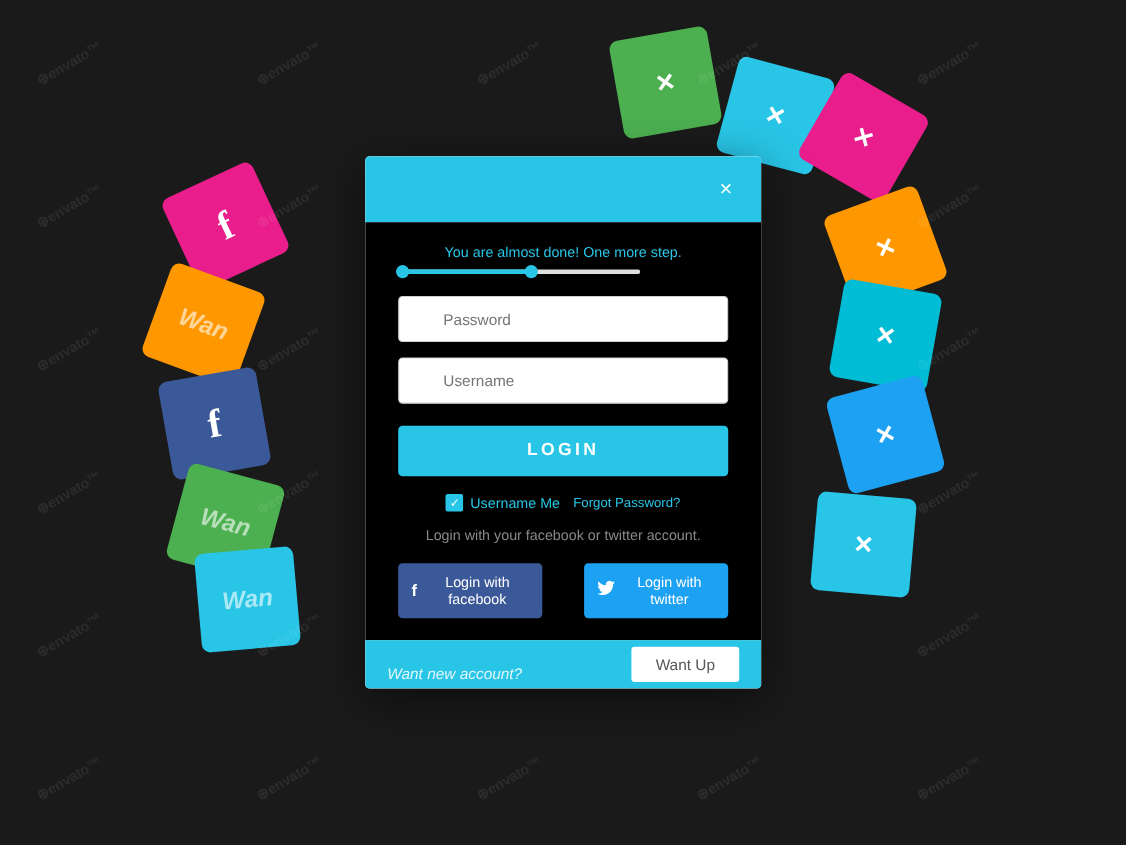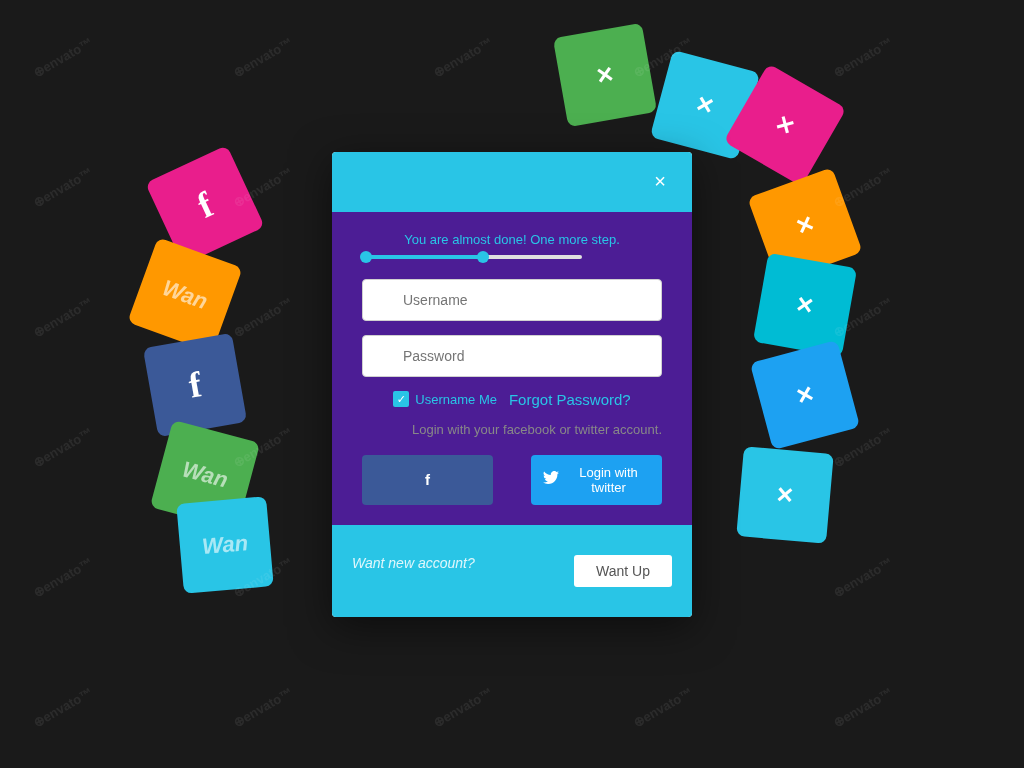--- a/index.html
+++ b/index.html
@@ -91,21 +91,21 @@
       width: 24px;
       height: 24px;
       display: flex;
       align-items: center;
       justify-content: center;
       flex-shrink: 0;
     }
 
     .modal-body {
       padding: 20px 30px;
-      background: #4c1d95;
+      background: #000000;
     }
 
     .progress-section {
       text-align: center;
       margin-bottom: 20px;
     }
 
     .progress-text {
       color: #29c5e6;
       font-size: 13px;
@@ -208,27 +208,27 @@
       border-radius: 2px;
       display: flex;
       align-items: center;
       justify-content: center;
       color: white;
       font-size: 11px;
     }
 
     .forgot-link {
       color: #29c5e6;
-      font-size: 15px;
+      font-size: 12px;
       cursor: pointer;
       text-decoration: none;
     }
 
     .social-text {
-      text-align: right;
+      text-align: center;
       color: #888;
       font-size: 13px;
       margin-bottom: 18px;
     }
 
     .social-buttons {
       display: flex;
       gap: 10px;
       justify-content: center;
       margin-bottom: 0;
@@ -251,23 +251,23 @@
     .facebook-btn { background: #3b5998; }
     .twitter-btn { background: #1da1f2; margin-left: 28px; }
 
     .social-icon {
       font-size: 15px;
       font-weight: bold;
     }
 
     .modal-footer {
       background: #29c5e6;
-      padding: 30px 20px;
-      display: flex;
-      align-items: flex-start;
+      padding: 6px 20px;
+      display: flex;
+      align-items: flex-end;
       justify-content: space-between;
       gap: 15px;
     }
 
     .want-account {
       color: rgba(255,255,255,0.85);
       font-style: italic;
       font-size: 14px;
     }
 
@@ -409,59 +409,61 @@
           <div class="progress-dot mid"></div>
         </div>
       </div>
     </div>
 
     
     <div class="input-group">
       <div class="input-wrapper">
         <span class="input-icon">
           <svg width="16" height="16" viewBox="0 0 16 16" fill="#29c5e6">
+            <rect x="3" y="7" width="10" height="7" rx="1.5"></rect>
+            <path d="M5 7V5.5a3 3 0 0 1 6 0V7" stroke="#29c5e6" stroke-width="1.5" fill="none"></path>
+          </svg>
+        </span>
+        <input class="input-field" type="password" placeholder="Password" style="">
+      </div>
+    </div>
+
+    
+    <div class="input-group">
+      <div class="input-wrapper">
+        <span class="input-icon">
+          <svg width="16" height="16" viewBox="0 0 16 16" fill="#29c5e6">
             <circle cx="8" cy="5" r="3.5"></circle>
             <path d="M1 14c0-3.866 3.134-7 7-7s7 3.134 7 7H1z"></path>
           </svg>
         </span>
         <input class="input-field" type="text" placeholder="Username" style="">
       </div>
     </div>
 
     
-    <div class="input-group">
-      <div class="input-wrapper">
-        <span class="input-icon">
-          <svg width="16" height="16" viewBox="0 0 16 16" fill="#29c5e6">
-            <rect x="3" y="7" width="10" height="7" rx="1.5"></rect>
-            <path d="M5 7V5.5a3 3 0 0 1 6 0V7" stroke="#29c5e6" stroke-width="1.5" fill="none"></path>
-          </svg>
-        </span>
-        <input class="input-field" type="password" placeholder="Password" style="">
-      </div>
-    </div>
-
-    
+    <button class="login-btn">LOGIN</button>
 
     
     <div class="options-row">
       <div class="remember-me">
         <div class="checkbox-icon">✓</div>
         <span>Username Me</span>
       </div>
       <a class="forgot-link" href="#">Forgot Password?</a>
     </div>
 
     
     <p class="social-text">Login with your facebook or twitter account.</p>
 
     
     <div class="social-buttons">
       <button class="social-btn facebook-btn">
         <span class="social-icon">f</span>
+        <span>Login with facebook</span>
       </button>
       <button class="social-btn twitter-btn">
         <span class="social-icon">
           <svg width="16" height="14" viewBox="0 0 16 14" fill="white">
             <path d="M16 1.65a6.57 6.57 0 0 1-1.885.517A3.29 3.29 0 0 0 15.558.241a6.574 6.574 0 0 1-2.084.797A3.283 3.283 0 0 0 7.88 4.028 9.32 9.32 0 0 1 1.114.6a3.283 3.283 0 0 0 1.016 4.381A3.272 3.272 0 0 1 .644 4.6v.041a3.284 3.284 0 0 0 2.633 3.218 3.296 3.296 0 0 1-1.482.056 3.285 3.285 0 0 0 3.066 2.28A6.587 6.587 0 0 1 0 11.524a9.29 9.29 0 0 0 5.032 1.475c6.038 0 9.34-5.002 9.34-9.34 0-.142-.003-.284-.009-.424A6.676 6.676 0 0 0 16 1.65z"></path>
           </svg>
         </span>
         <span>Login with twitter</span>
       </button>
     </div>

